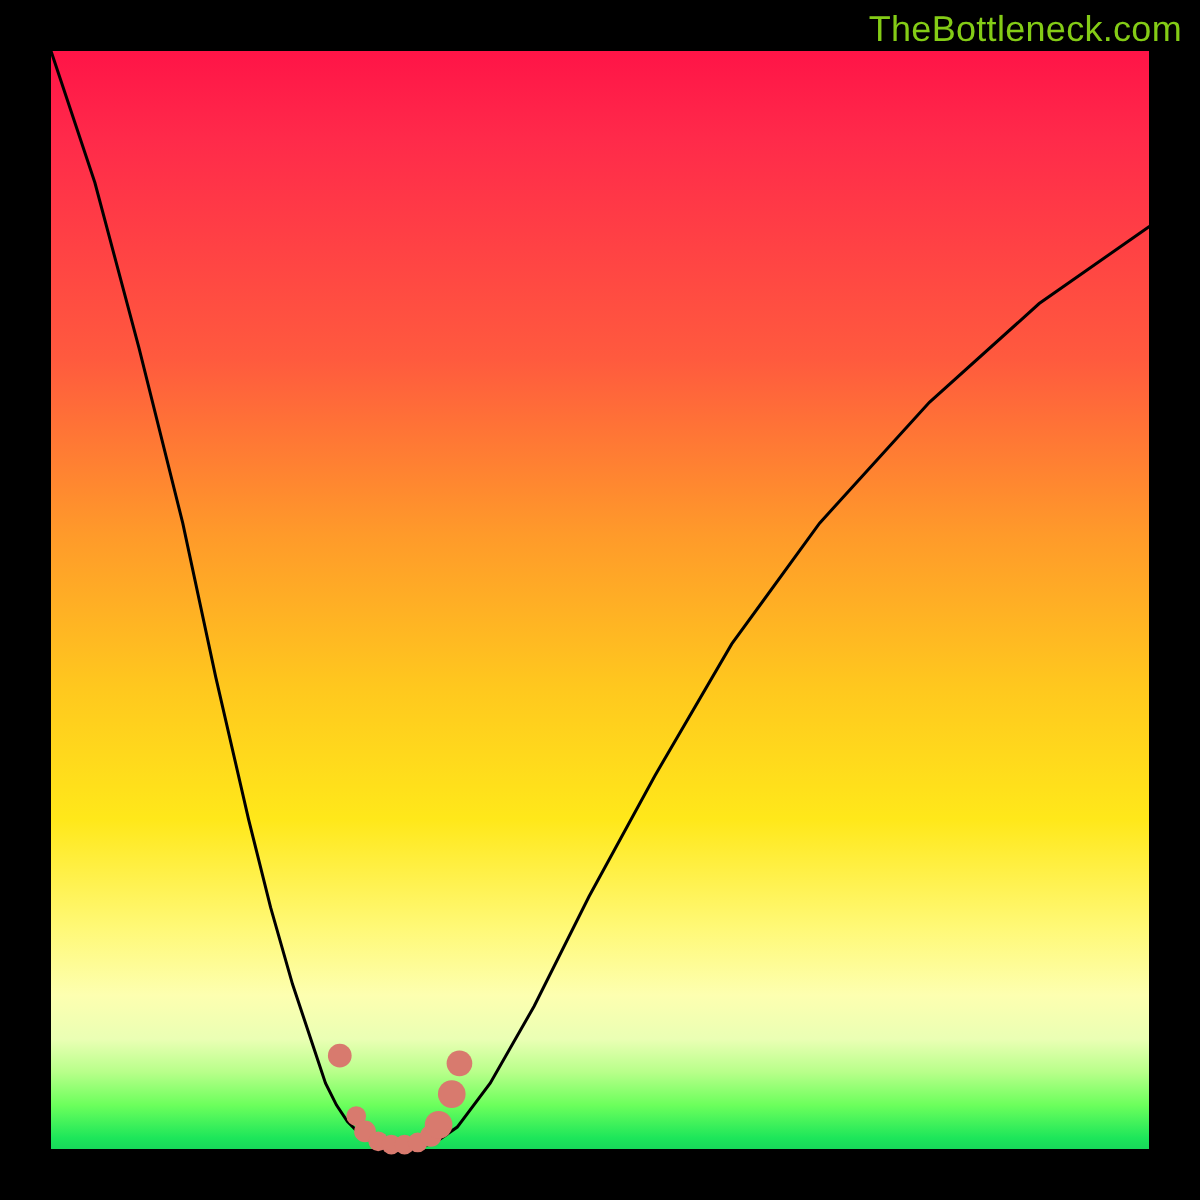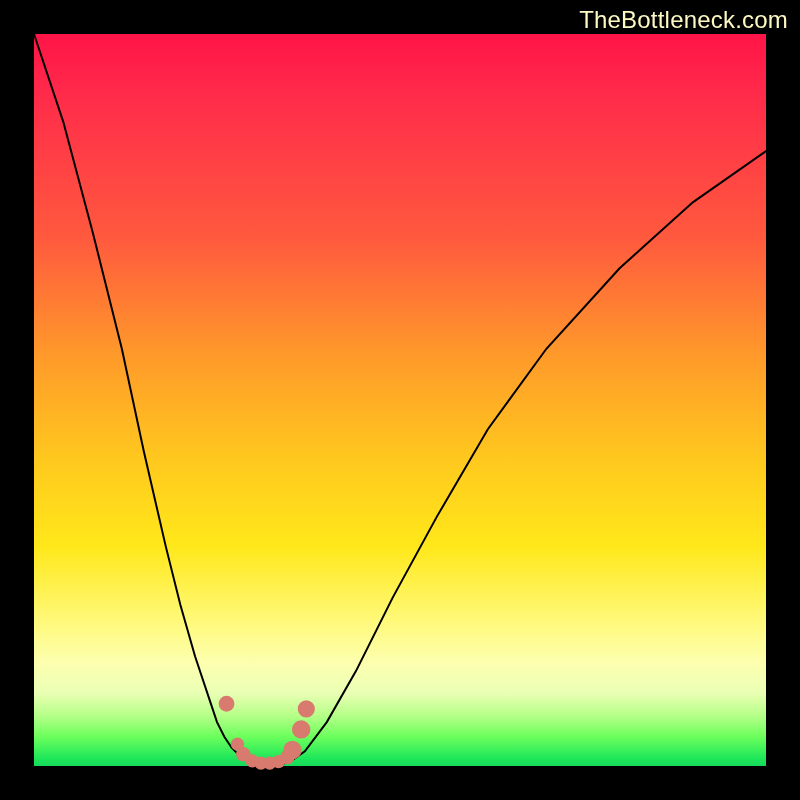--- a/index.html
+++ b/index.html
@@ -38,21 +38,21 @@
       #b8ff8a 93%,
       #6cff5c 96%,
       #1de65a 99%,
       #17d95a 100%
     );
   }
   .watermark {
     position: absolute;
     top: 6px;
     right: 12px;
-    color: #fef9c3;
+    color: #84cc16;
     font-size: 24px;
     font-weight: 400;
     letter-spacing: 0.2px;
     z-index: 5;
     user-select: none;
   }
   svg.curve {
     position: absolute;
     left: 0; top: 0;
     width: 732px; height: 732px;

